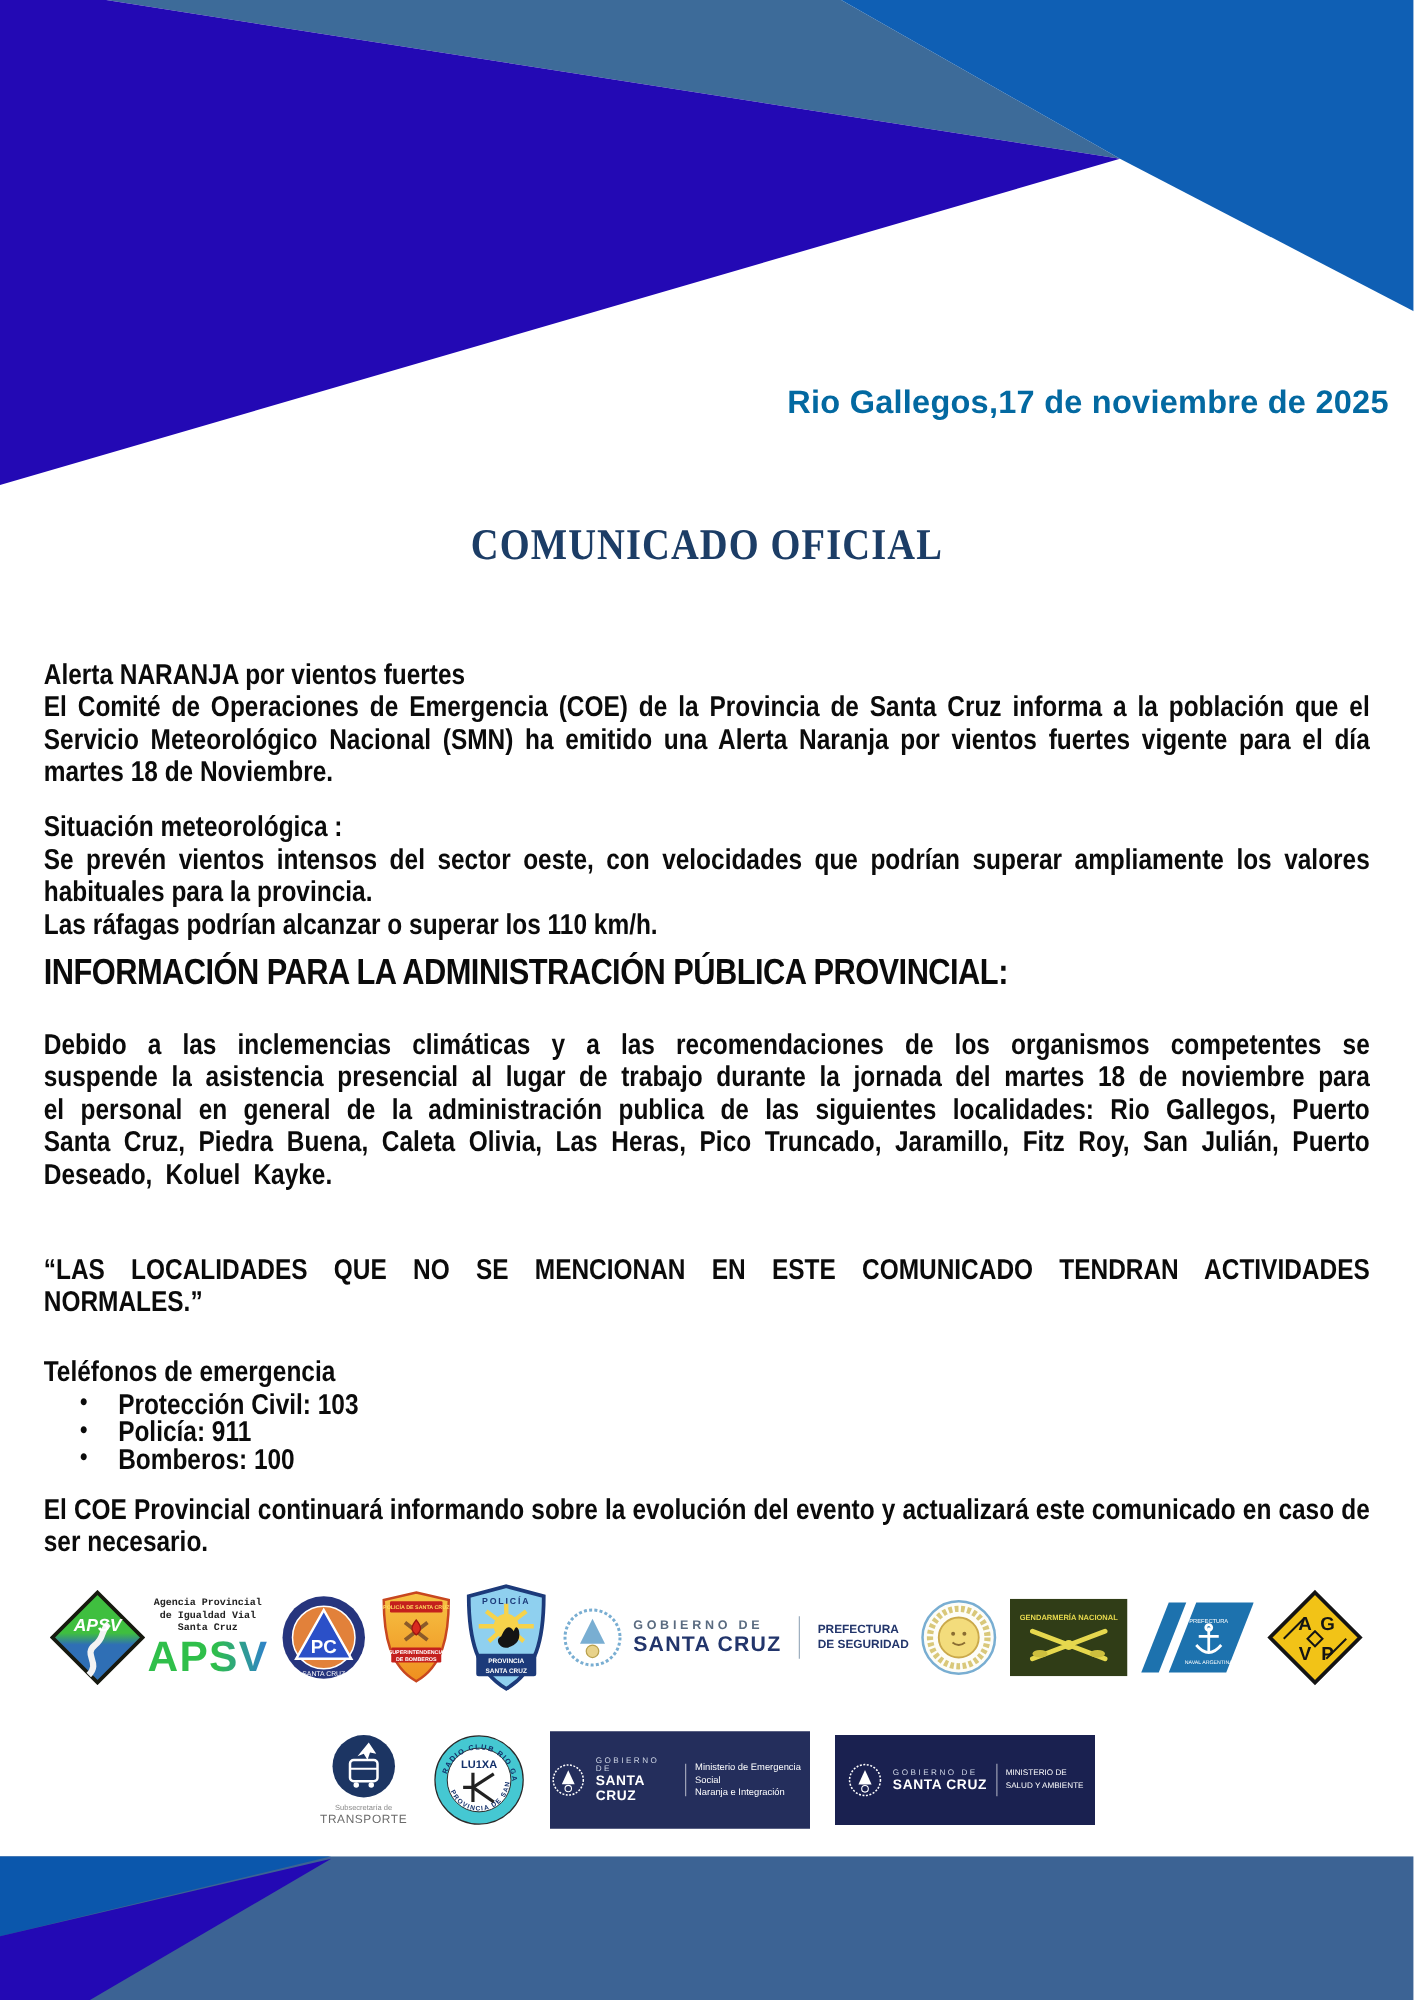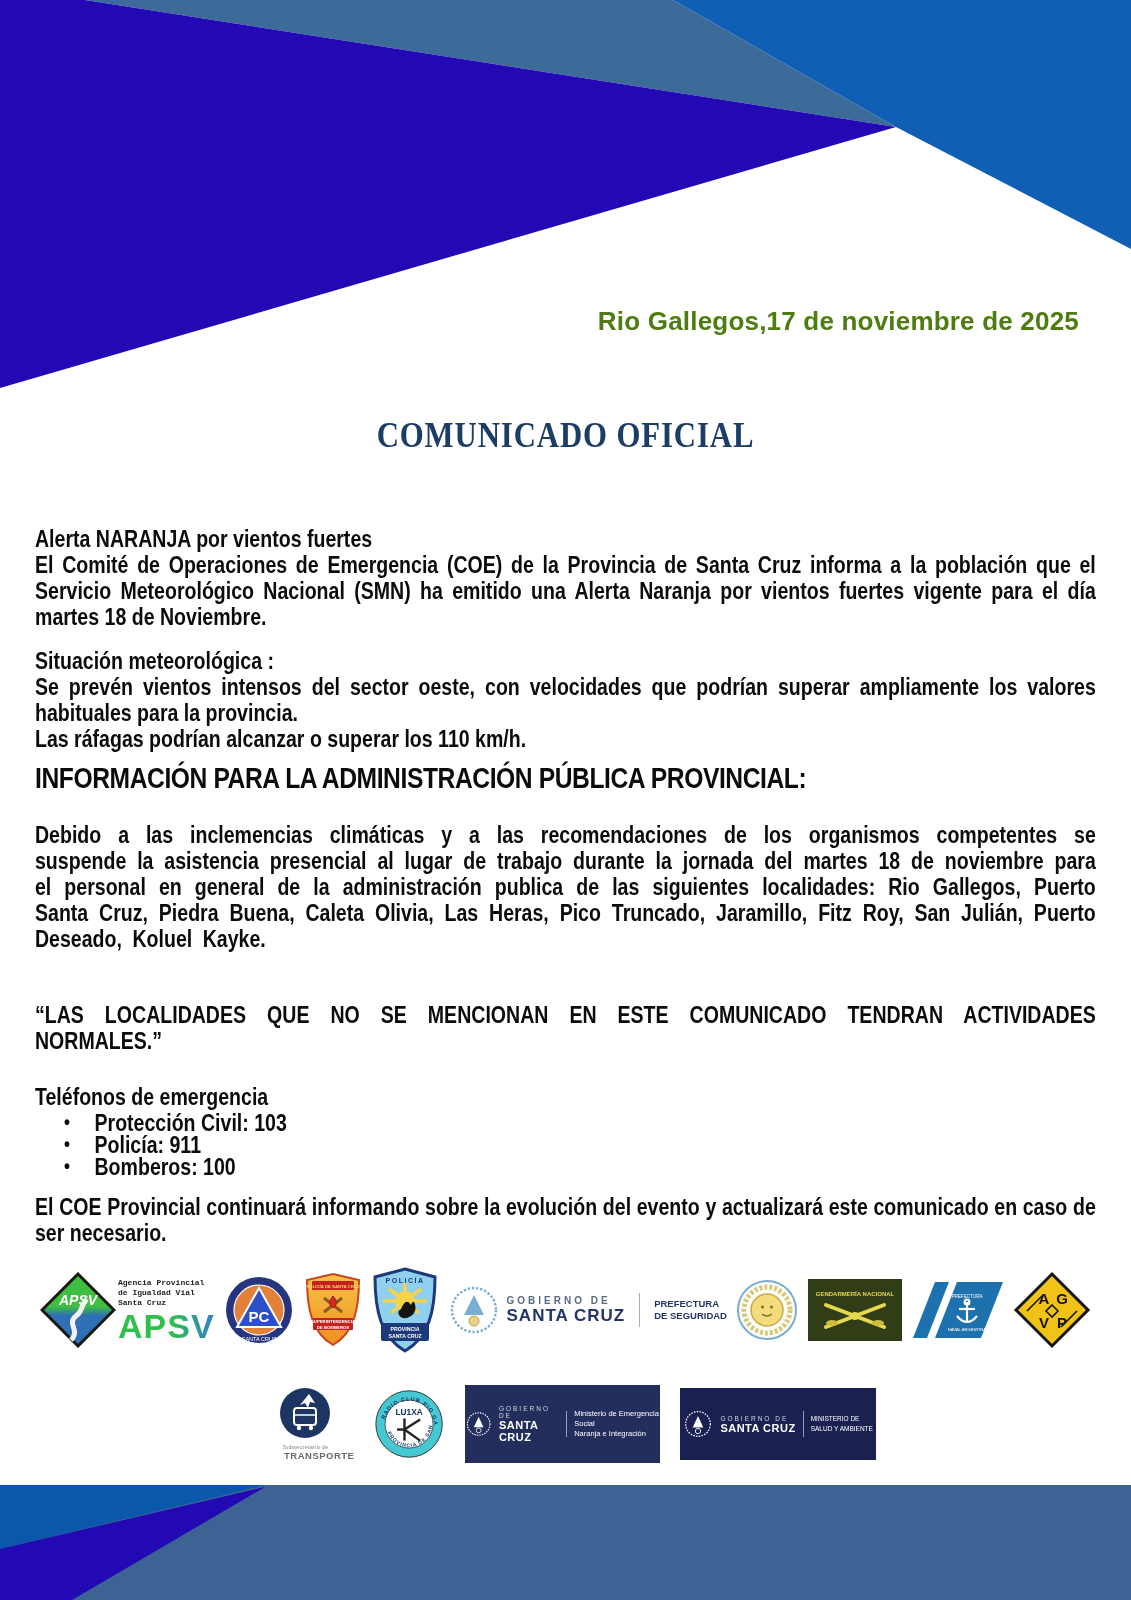--- a/index.html
+++ b/index.html
@@ -3,21 +3,21 @@
 <meta charset="utf-8">
 <style>
   html,body{margin:0;padding:0;background:#ffffff;}
   body{width:1131px;height:1600px;position:relative;overflow:hidden;font-family:"Liberation Sans",sans-serif;}
   .page{position:absolute;inset:0;background:#ffffff;}
 
   svg{display:block;}
   .header-art{position:absolute;top:0;left:0;}
   .footer-art{position:absolute;left:0;top:1485px;}
 
-  .date{position:absolute;top:306px;right:52px;font-size:26px;font-weight:bold;color:#4d7c0f;letter-spacing:0.2px;white-space:nowrap;}
+  .date{position:absolute;top:306px;right:20px;font-size:26px;font-weight:bold;color:#0369a1;letter-spacing:0.2px;white-space:nowrap;}
   .title{position:absolute;top:416px;left:0;width:100%;margin:0;text-align:center;font-family:"Liberation Serif",serif;font-weight:bold;font-size:35px;color:#1c3d66;letter-spacing:1px;transform:scaleX(.88);transform-origin:50% 0;}
 
   .content{position:absolute;top:526px;left:35px;width:1248px;transform:scaleX(.85);transform-origin:0 0;
            color:#0b0b0b;font-weight:bold;font-size:23px;line-height:26px;}
   .content p,.content h2{margin:0;}
   .just{text-align:justify;}
   .mt18{margin-top:18px!important;}
   .admin-h{margin-top:10px!important;font-size:29px;line-height:32px;letter-spacing:-0.5px;font-weight:bold;}
   .admin-p{margin-top:28px!important;word-spacing:6px;}
   .quote-p{margin-top:50px!important;word-spacing:14px;}
@@ -27,34 +27,34 @@
   ul.phones li::before{content:"•";position:absolute;left:34px;top:-1px;font-size:20px;}
   .closing-p{margin-top:16px!important;}
 
   .logos-row1{position:absolute;top:1262px;left:40px;width:1051px;height:96px;
               display:flex;align-items:center;justify-content:space-between;}
   .logos-row2{position:absolute;top:1383px;left:256px;width:620px;height:82px;
               display:flex;align-items:center;gap:20px;}
   .logo{display:flex;align-items:center;}
 
   .apsv-right{margin-left:2px;}
-  .apsv-agency{font-family:"Liberation Mono",monospace;font-size:8px;font-weight:bold;line-height:10px;color:#222;}
+  .apsv-agency{font-family:"Liberation Mono",monospace;font-size:8px;font-weight:bold;line-height:10px;color:#222;text-align:center;}
   .apsv-wordmark{font-size:34px;font-weight:bold;letter-spacing:1px;margin-top:2px;
       background:linear-gradient(90deg,#2fbf4a 55%,#2f7fd0);-webkit-background-clip:text;background-clip:text;color:transparent;line-height:32px;}
 
   .gob-seg{gap:8px;}
   .gob-text{text-align:left;}
   .gob-l1{font-size:10px;letter-spacing:3px;color:#5a6b80;font-weight:bold;}
   .gob-l2{font-size:17px;letter-spacing:1px;color:#22356b;font-weight:bold;}
   .gob-div{width:1px;height:34px;background:#9fb0c0;margin:0 6px;}
   .min-text{font-size:9.5px;font-weight:bold;color:#22356b;line-height:12px;}
 
   .transporte{flex-direction:column;align-items:center;}
   .tr-cap1{font-size:6px;color:#8a8a8a;margin-top:5px;}
-  .tr-cap2{font-size:9.5px;color:#6b6b6b;font-weight:bold;letter-spacing:0.5px;margin-left:28px;}
+  .tr-cap2{font-size:9.5px;color:#6b6b6b;font-weight:normal;letter-spacing:0.5px;}
 
   .navy-rect{width:212px;height:78px;display:flex;align-items:center;justify-content:center;gap:7px;color:#fff;}
   .navy-rect.r1{background:#242e5c;}
   .navy-rect.r2{background:#1a2150;height:72px;}
   .nr-g1{font-size:6.5px;letter-spacing:2px;color:#cfd6e6;}
   .nr-g2{font-size:11px;font-weight:bold;letter-spacing:0.5px;}
   .nr-div{width:1px;height:26px;background:rgba(255,255,255,.55);}
   .nr-min{font-size:7.5px;line-height:10px;}
   .nr-min.upper{font-size:6.5px;text-transform:uppercase;}
 

